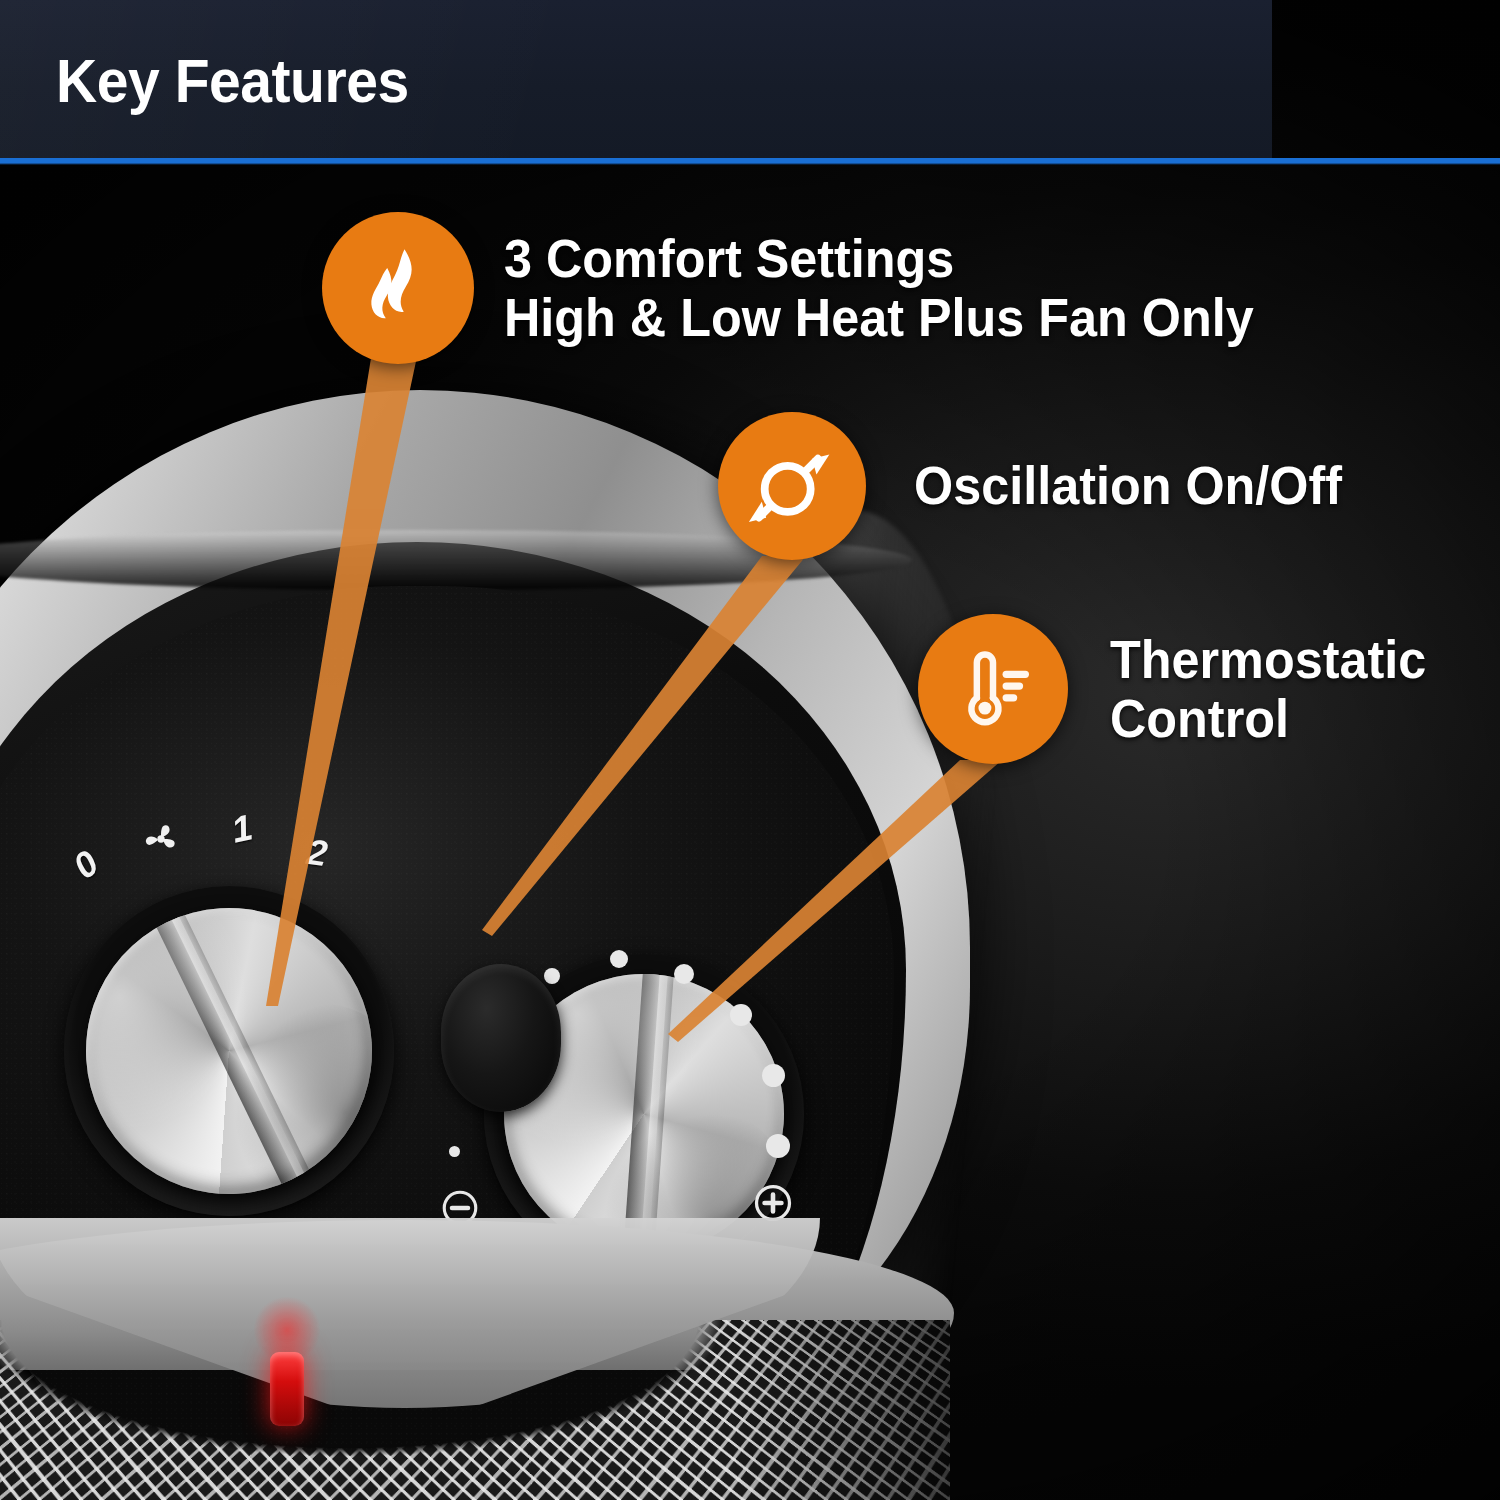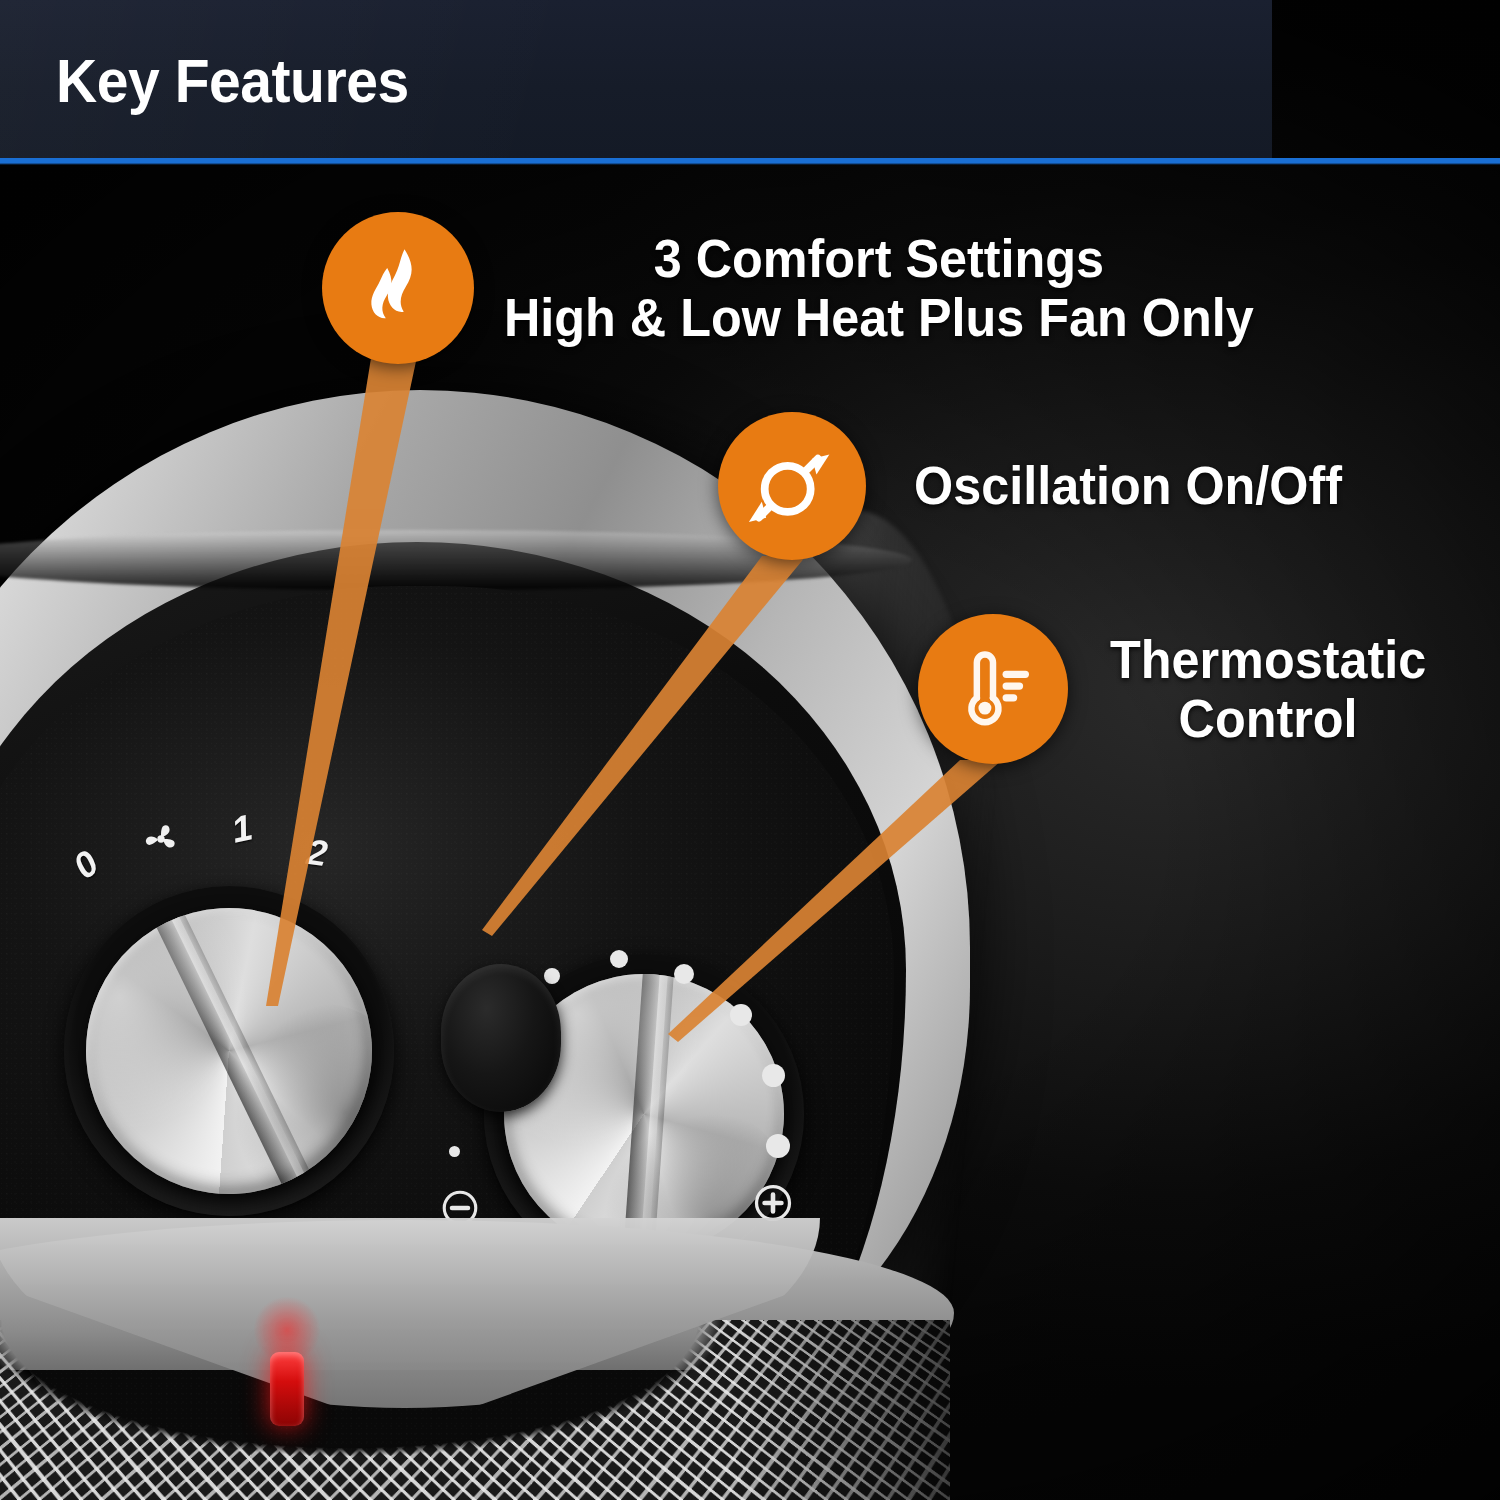--- a/index.html
+++ b/index.html
@@ -115,21 +115,21 @@
 
   
   .rightedge{position:absolute;left:880px;top:120px;width:260px;height:1000px;
     background:linear-gradient(95deg, rgba(190,190,190,.5) 0%, rgba(90,90,90,.35) 40%, rgba(0,0,0,0) 78%);
     border-radius:0 60% 40% 0 / 0 50% 50% 0;filter:blur(2px);}
 
   
   .pointers{position:absolute;inset:0;pointer-events:none;}
 
   
-  .feature{position:absolute;display:flex;align-items:center;text-align:center;}
+  .feature{position:absolute;display:flex;align-items:center;}
   .ficon{position:relative;border-radius:50%;background:#e87b12;flex:0 0 auto;
     display:flex;align-items:center;justify-content:center;
     box-shadow:0 3px 18px rgba(0,0,0,.6);}
   .ftext{color:#fff;font-weight:bold;line-height:1.12;
     text-shadow:0 2px 6px rgba(0,0,0,.85);
     font-family:"Liberation Sans","DejaVu Sans",sans-serif;
     transform:scaleX(.95);transform-origin:left center;white-space:nowrap;}
   .ftext .l2{display:block;}
 
   #f1{left:322px;top:212px;}

